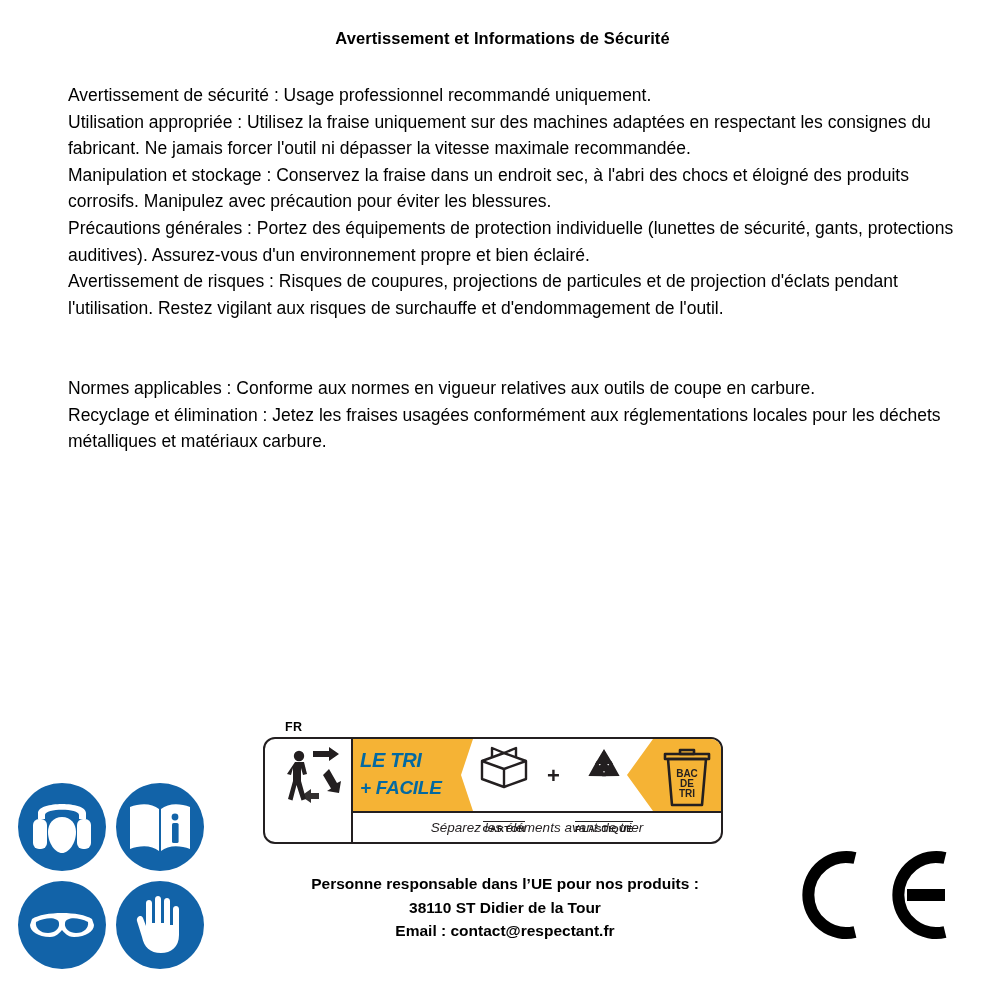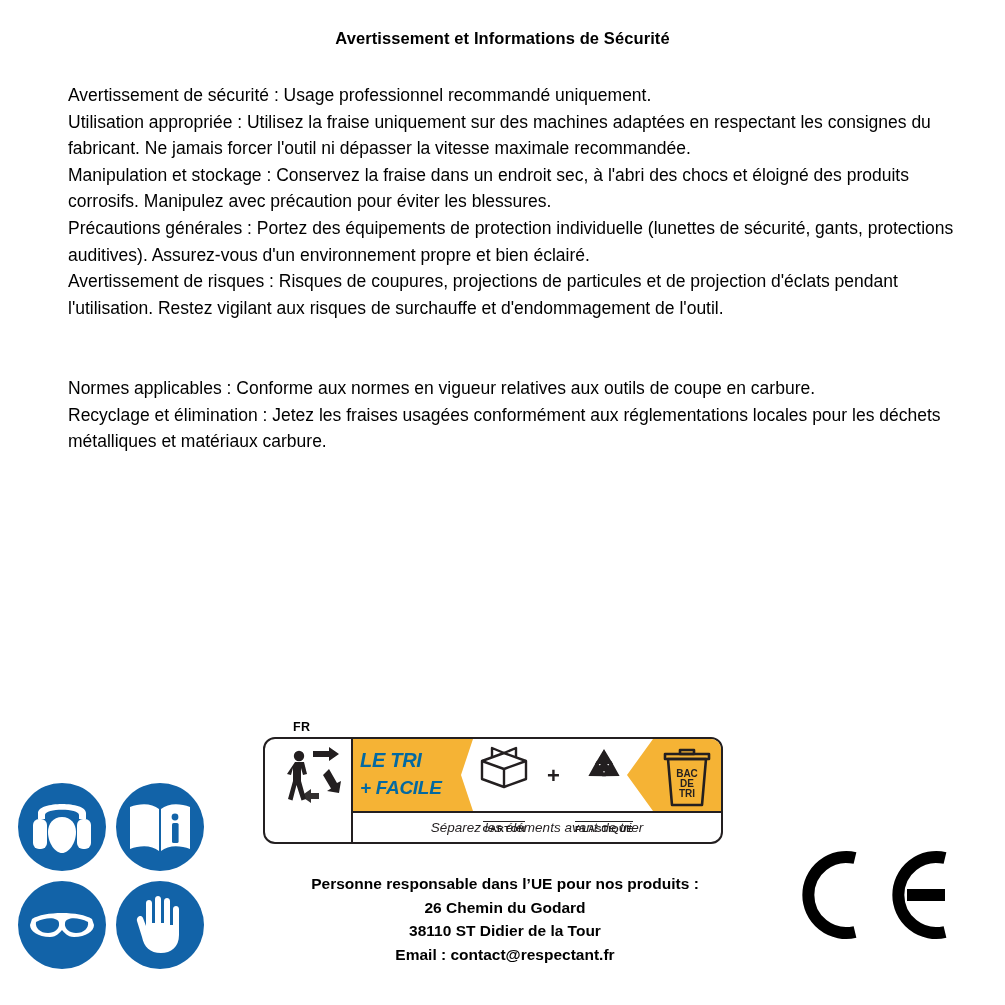--- a/index.html
+++ b/index.html
@@ -51,21 +51,21 @@
   
   #triman {
     position: absolute;
     left: 263px;
     top: 720px;
     width: 462px;
     height: 124px;
   }
   #triman .fr-tag {
     position: absolute;
-    left: 18px;
+    left: 10px;
     top: 0px;
     font-size: 12.5px;
     font-weight: bold;
     letter-spacing: 0.3px;
     padding-left: 12px;
   }
   #triman .label-box {
     position: absolute;
     left: 0;
     top: 17px;
@@ -379,18 +379,17 @@
       <g fill="none" stroke="#000000" stroke-width="12">
         <path d="M60 10 A38 38 0 1 0 60 84"></path>
         <path d="M150 10 A38 38 0 1 0 150 84"></path>
         <path d="M112 47 L150 47"></path>
       </g>
     </svg>
   </div>
 
   <div id="responsible">
     <span class="line"><span>Personne responsable dans l’</span><span class="ue">UE</span><span> pour nos produits :</span></span>
-    <span class="line">26 Chemin du Godard</span>
     <span class="line">38110 ST Didier de la Tour</span>
     <span class="line">Email : contact@respectant.fr</span>
   </div>
 
 </div>
 
 </body></html>

